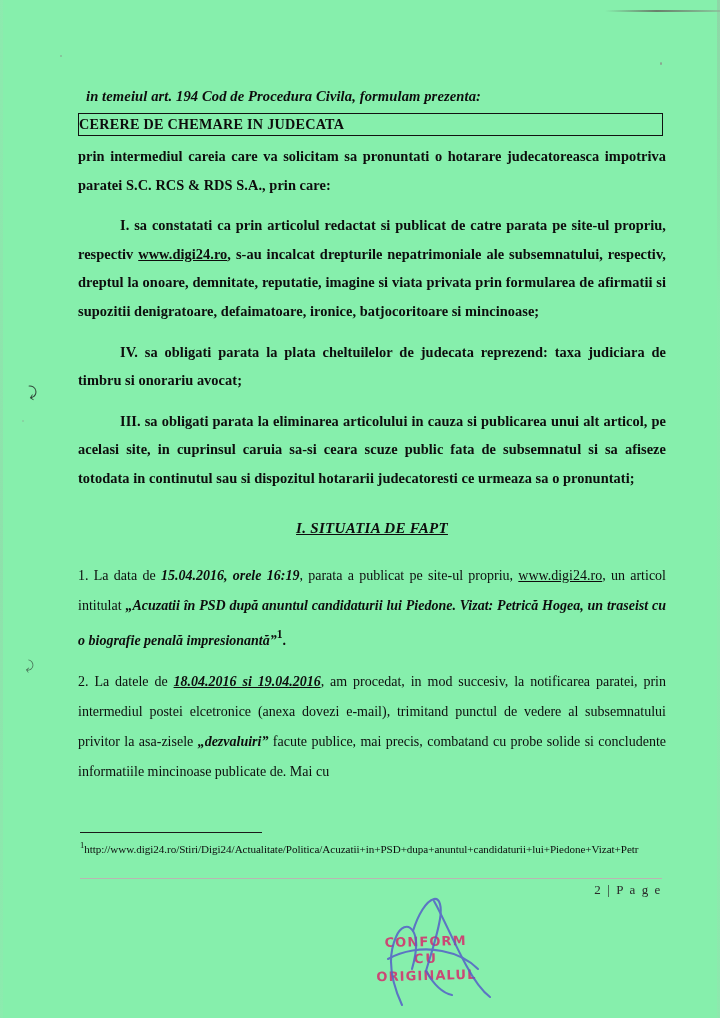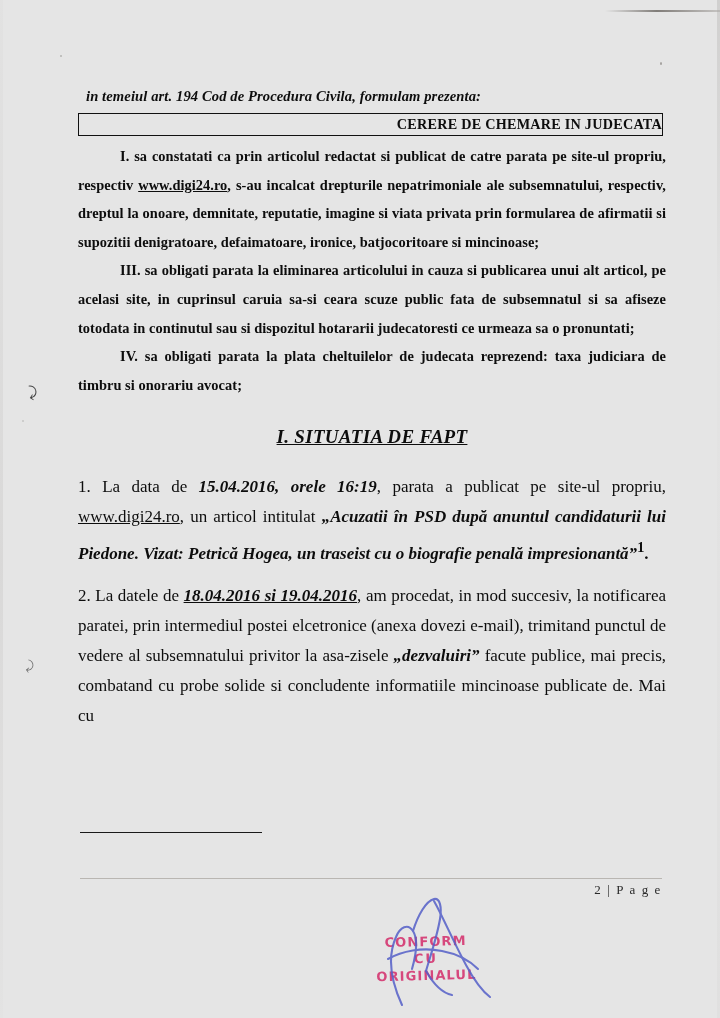--- a/index.html
+++ b/index.html
@@ -4,21 +4,21 @@
 <style>
   html, body {
     margin: 0;
     padding: 0;
     background: #ffffff;
   }
   .page {
     position: relative;
     width: 720px;
     height: 1018px;
-    background: #e5e5e5;
+    background: #86efac;
     overflow: hidden;
     font-family: "Liberation Serif", serif;
     color: #0d0d0d;
     text-decoration: underline;
   }
 
   
   .scan-edge-top {
     position: absolute;
     top: 10px; right: 0; width: 115px; height: 2px;
@@ -64,21 +64,21 @@
     left: 0px;
     top: 113px;
     width: 585px;
     height: 23px;
     border: 1.4px solid #111;
     box-sizing: border-box;
   }
   .title-box-inner {
     position: absolute;
     left: 0; right: 0; top: 2px;
-    text-align: right;
+    text-align: left;
     font-weight: bold;
     font-size: 14.2px;
     letter-spacing: .25px;
   }
 
   .body-block {
     position: absolute;
     left: 0px;
     top: 142px;
     width: 588px;
@@ -86,44 +86,44 @@
 
   p.just {
     margin: 0;
     text-align: justify;
     text-justify: inter-word;
     font-weight: bold;
     font-size: 14.4px;
     line-height: 28.6px;
     letter-spacing: .05px;
   }
-  p.just.indent { text-indent: 42px; }
+  p.just.indent { text-indent: 42px; margin-top: 12px; }
 
   .u { text-decoration: underline; }
   .ital { font-style: italic; }
 
   .heading-section {
     margin: 0;
     text-align: center;
     font-weight: bold;
     font-style: italic;
-    font-size: 19px;
+    font-size: 15px;
     text-decoration: underline;
     letter-spacing: .3px;
   }
 
   .spacer-lg { height: 27px; }
   .spacer-md { height: 24px; }
   .spacer-sm { height: 12px; }
 
   p.fact {
     margin: 0;
     text-align: justify;
     font-weight: normal;
-    font-size: 17px;
+    font-size: 14px;
     line-height: 30px;
   }
   p.fact b { font-weight: bold; }
 
   .footnote-rule {
     position: absolute;
     left: 80px;
     top: 832px;
     width: 182px;
     height: 1.3px;
@@ -216,44 +216,46 @@
   <div class="content">
 
     <div class="line-intro">in temeiul art.  194  Cod de Procedura Civila, formulam prezenta:</div>
 
     <div class="title-box">
       <div class="title-box-inner">CERERE DE CHEMARE IN JUDECATA</div>
     </div>
 
     <div class="body-block">
 
+      <p class="just">prin intermediul careia care va solicitam sa pronuntati o hotarare judecatoreasca impotriva paratei S.C. RCS &amp; RDS S.A., prin care:</p>
 
       <p class="just indent"><span>I. sa constatati ca prin articolul redactat si publicat de catre parata pe site-ul propriu, respectiv </span><span class="u">www.digi24.ro</span><span>, s-au incalcat drepturile nepatrimoniale ale subsemnatului, respectiv, dreptul la onoare, demnitate, reputatie, imagine si viata privata prin formularea de afirmatii si supozitii denigratoare, defaimatoare, ironice, batjocoritoare si mincinoase;</span></p>
 
 
+      <p class="just indent">IV. sa obligati parata la plata cheltuilelor de judecata reprezend: taxa judiciara de timbru si onorariu avocat;</p>
+
       <p class="just indent">III. sa obligati parata la eliminarea articolului in cauza si publicarea unui alt articol, pe acelasi site, in cuprinsul caruia sa-si ceara scuze public fata de subsemnatul si sa afiseze totodata in continutul sau si dispozitul hotararii judecatoresti ce urmeaza sa o pronuntati;</p>
-
-      <p class="just indent">IV. sa obligati parata la plata cheltuilelor de judecata reprezend: taxa judiciara de timbru si onorariu avocat;</p>
 
       <div class="spacer-lg"></div>
 
       <p class="heading-section">I. SITUATIA DE FAPT</p>
 
       <div class="spacer-md"></div>
 
       <p class="fact"><span>1. La data de </span><b class="ital">15.04.2016, orele 16:19</b><span>, parata a publicat pe site-ul propriu, </span><span class="u">www.digi24.ro</span><span>, un articol intitulat </span><b class="ital">„Acuzatii în PSD după anuntul candidaturii lui Piedone. Vizat: Petrică Hogea, un traseist cu o biografie penală impresionantă”</b><b><sup>1</sup></b><b>.</b></p>
 
       <div class="spacer-sm"></div>
 
       <p class="fact"><span>2. La datele de </span><b class="ital u">18.04.2016 si 19.04.2016</b><span>, am procedat, in mod succesiv, la notificarea paratei, prin intermediul postei elcetronice (anexa dovezi e-mail), trimitand punctul de vedere al subsemnatului privitor la asa-zisele </span><b class="ital">„dezvaluiri”</b><span> facute publice, mai precis, combatand cu probe solide si concludente informatiile mincinoase publicate de. Mai cu</span></p>
 
     </div>
   </div>
 
   <div class="footnote-rule"></div>
+  <div class="footnote"><sup>1</sup><span>http://www.digi24.ro/Stiri/Digi24/Actualitate/Politica/Acuzatii+in+PSD+dupa+anuntul+candidaturii+lui+Piedone+Vizat+Petr</span></div>
 
   <div class="footer-rule"></div>
   <div class="page-number">2 | P a g e</div>
 
   <div class="margin-mark" style="left:28px;top:383px;transform:rotate(-12deg);">⤸</div>
   <div class="margin-mark" style="left:26px;top:658px;transform:rotate(8deg);font-size:13px;opacity:.6;">⤸</div>
 
   <div class="stamp-area">
     <div class="stamp">
       <div>CONFORM</div>

